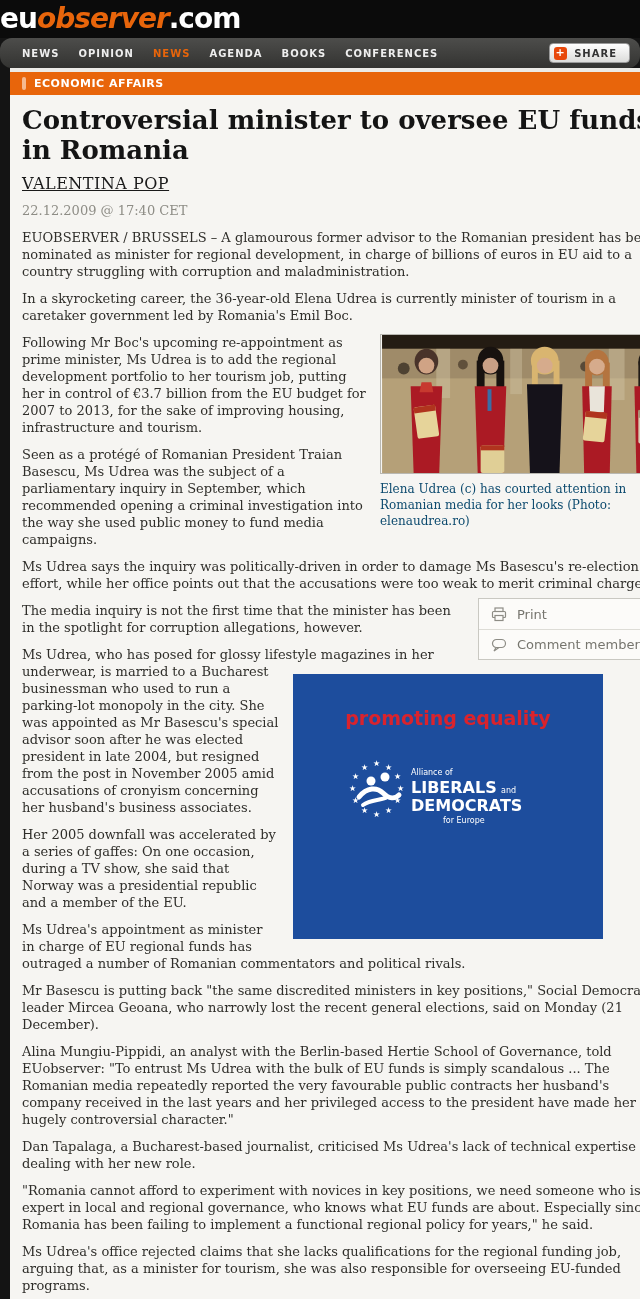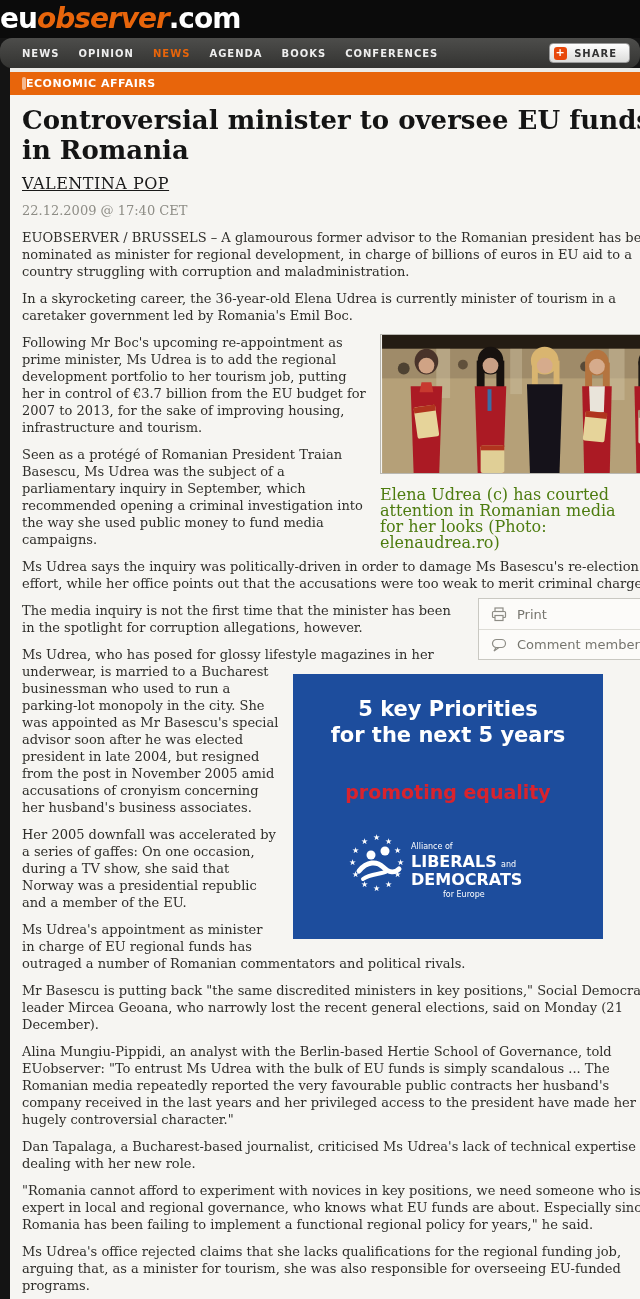--- a/index.html
+++ b/index.html
@@ -15,36 +15,36 @@
   .topnav { height:30px; background:linear-gradient(#4d4d4b,#333331); display:flex; align-items:center; padding:0 10px 0 22px;border-radius:12px; }
   .navitem { font-family:"DejaVu Sans", sans-serif; font-weight:bold; font-size:10px; color:#eeeeee; letter-spacing:1px; margin-right:19px; cursor:pointer; }
   .navitem.active { color:#e8650b; }
   .share-btn { margin-left:auto; display:flex; align-items:center; gap:7px; background:linear-gradient(#ffffff,#dcdcda); border:1px solid #999; border-radius:4px; height:20px; padding:0 12px 0 4px; font-family:"DejaVu Sans", sans-serif; font-weight:bold; font-size:10px; color:#333; letter-spacing:1px; cursor:pointer; }
   .plus { width:13px; height:13px; background:#e8480b; border-radius:3px; color:#fff; font:bold 11px/12px "DejaVu Sans", sans-serif; text-align:center; }
 
   .gap { height:4px; background:#ecebe7; margin-left:10px; }
 
   
   .page { margin-left:10px; background:#f6f5f2; min-height:1227px; }
-  .section-bar { height:23px; background:#e8650b; display:flex; align-items:center; padding-left:12px; }
+  .section-bar { height:23px; background:#e8650b; display:flex; align-items:center; padding-left:12px; gap:8px; }
   .tick { width:4px; height:13px; background:rgba(255,255,255,.55); border-radius:2px; }
   .section-label { font-family:"DejaVu Sans", sans-serif; font-weight:bold; font-size:11px; color:#fff; letter-spacing:.5px; }
 
   .content { width:660px; padding-left:12px; font-size:13px; line-height:17px; color:#2f2e2a; }
   h1.title { font-size:26px; line-height:30px; color:#141414; padding-top:10px; font-weight:bold; }
   .author-row { margin-top:10px; }
   .author { display:inline-block; font-size:16px; letter-spacing:.5px; color:#1a1a1a; text-decoration:underline; cursor:pointer; }
   .date { margin-top:9px; font-size:13px; color:#8e8d86; }
   p { margin-top:10px; }
   .clear-right { clear:right; }
 
   
   .photo-fig { float:right; width:290px; margin:10px 0 4px 14px; }
   .photo-fig svg { display:block; border:1px solid #b9b8b2; }
-  .caption { width:250px; margin-top:13px; font-size:16px; line-height:16px; color:#4d7c0f; }
+  .caption { width:250px; margin-top:7px; font-size:12px; line-height:16px; color:#0c4a6e; }
 
   
   .action-box { float:right; clear:right; width:192px; border:1px solid #c9c8c2; background:#fcfbf9; margin:6px 0 8px 12px; }
   .action-item { display:flex; align-items:center; gap:10px; height:30px; padding:0 12px; font-family:"DejaVu Sans", sans-serif; font-size:13px; color:#76756e; cursor:pointer; }
   .action-item + .action-item { border-top:1px solid #dddcd6; }
 
   
   .ad { float:right; clear:right; width:310px; height:265px; margin:6px 67px 10px 14px; background:#1d4d9d; text-align:center; font-family:"DejaVu Sans", sans-serif; cursor:pointer; }
   .ad-head { padding-top:22px; font-weight:bold; font-size:21px; line-height:26px; color:#ffffff; }
   .ad-red { margin-top:32px; font-weight:bold; font-size:19px; line-height:25px; color:#d9232d; }
@@ -164,24 +164,20 @@
           <rect x="1.5" y="1.5" width="13" height="8" rx="4" fill="none" stroke="#8d8c85" stroke-width="1.2"></rect>
           <path d="M5 9.5 L3 13 L8 9.5" fill="none" stroke="#8d8c85" stroke-width="1.2"></path>
         </svg>
         <span>Comment member</span>
       </div>
     </div>
 
     <p>The media inquiry is not the first time that the minister has been in the spotlight for corruption allegations, however.</p>
 
     <div class="ad">
-      <div class="ad-head">
-        <div>5 key Priorities</div>
-        <div>for the next 5 years</div>
-      </div>
       <div class="ad-red">
         <div>promoting equality</div>
       </div>
       <div class="ad-logo">
         <svg width="210" height="72" viewBox="0 0 210 72">
           <g fill="#ffffff" font-family="DejaVu Sans, sans-serif" font-size="8">
             <text x="30" y="9">★</text>
               <text x="42" y="13">★</text>
               <text x="51" y="22">★</text>
             <text x="54" y="34">★</text>

